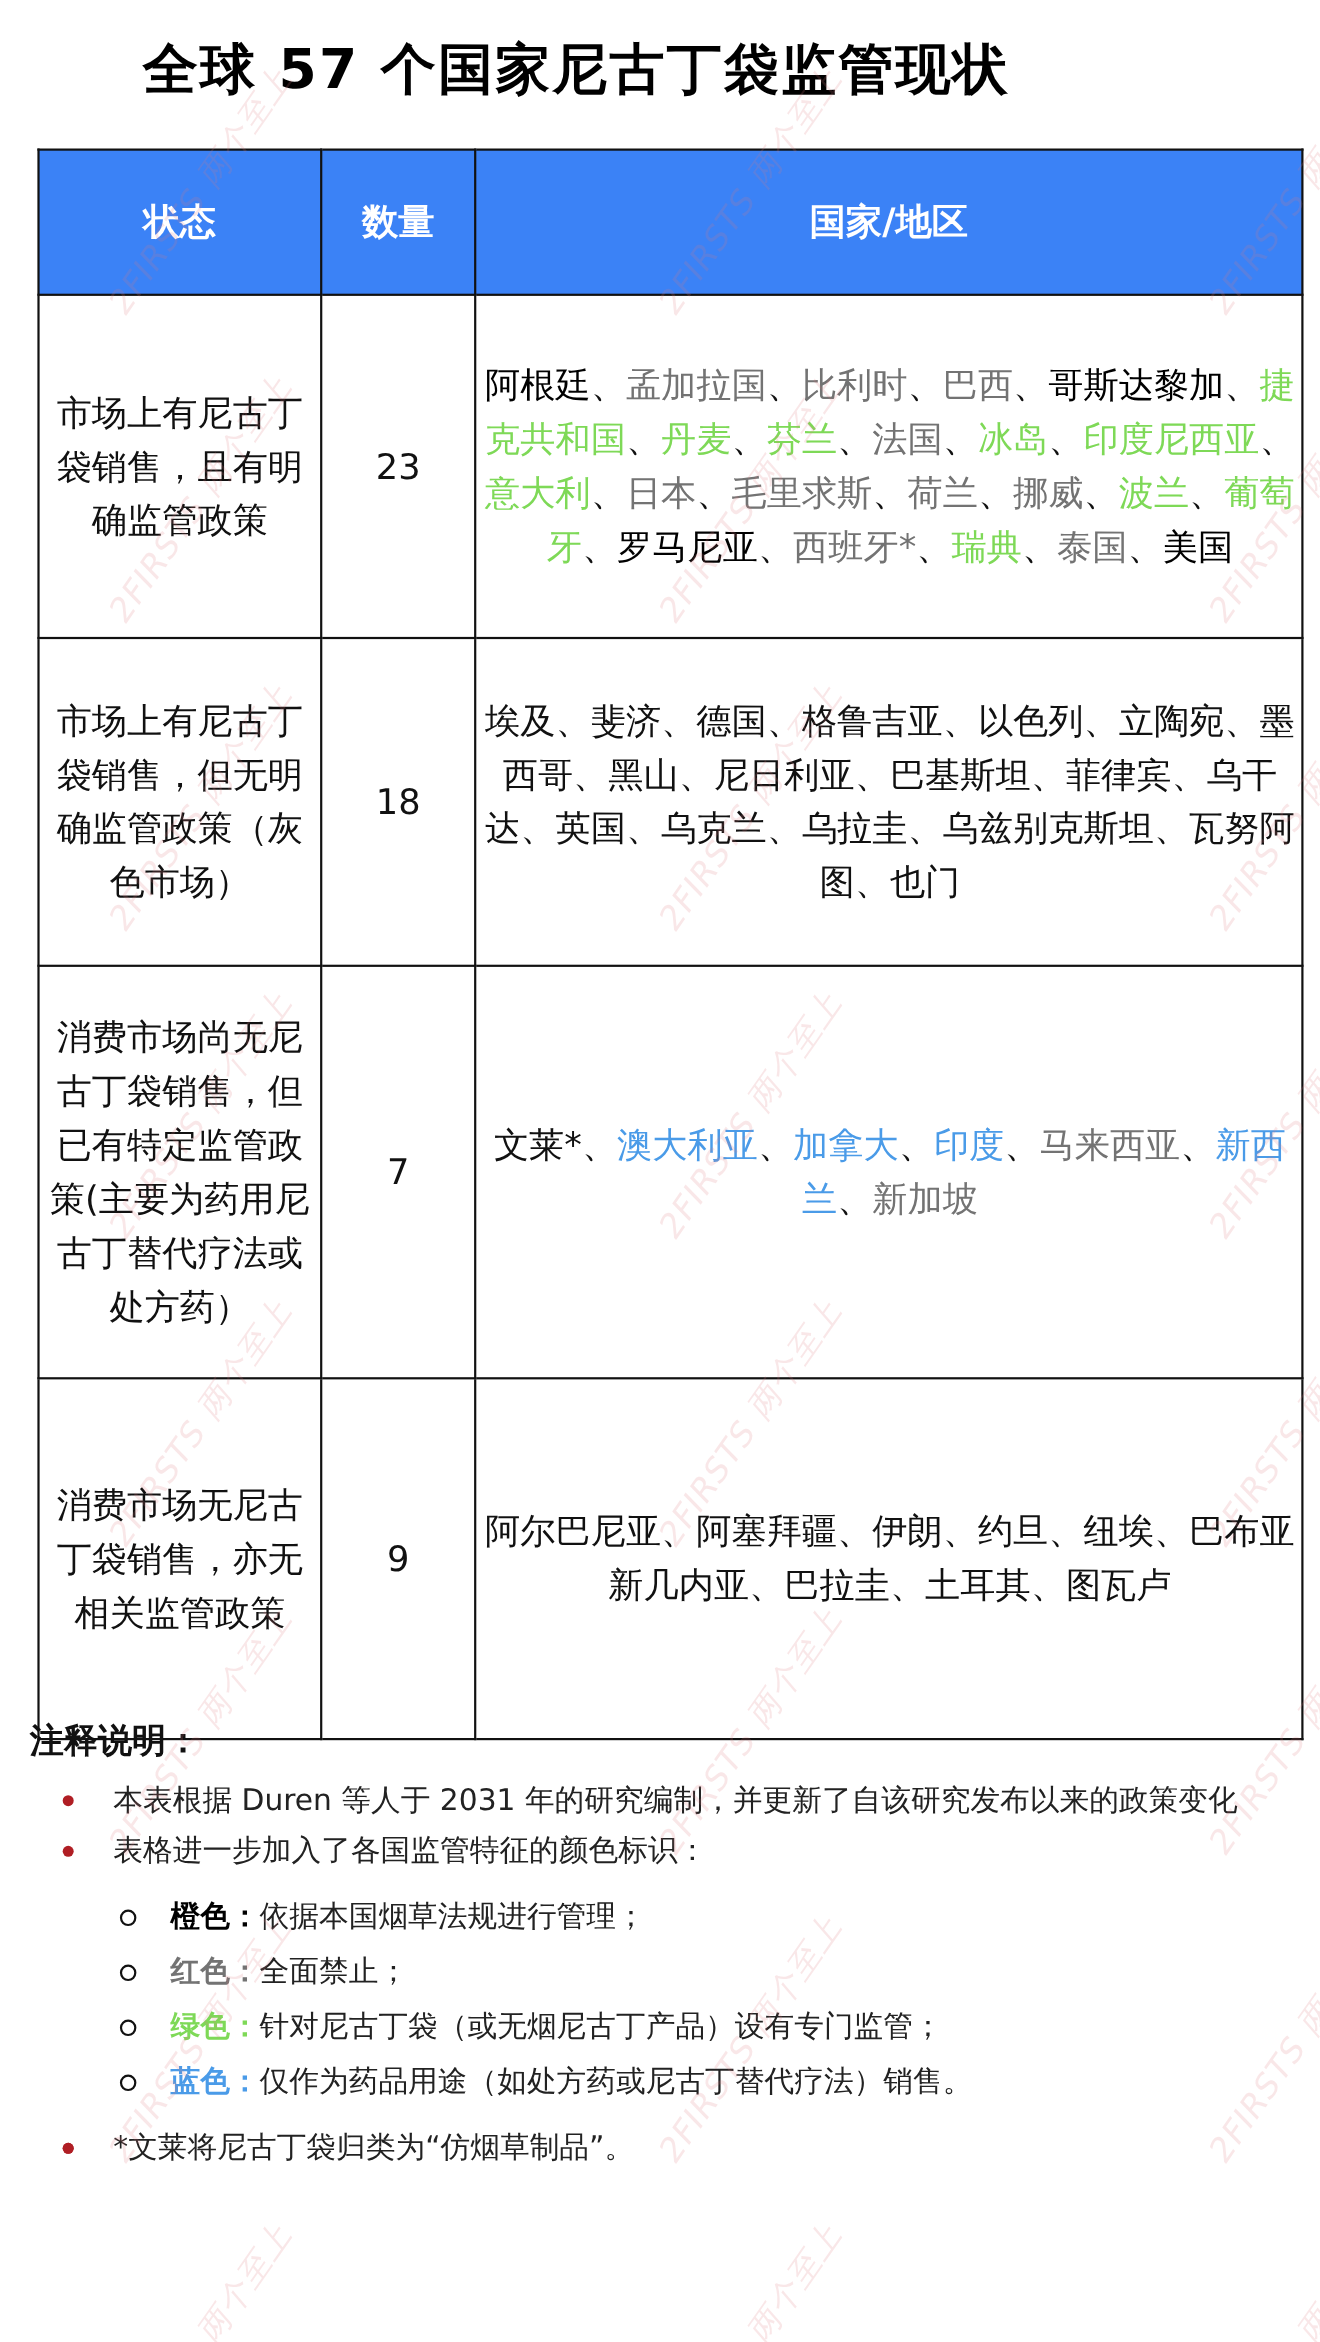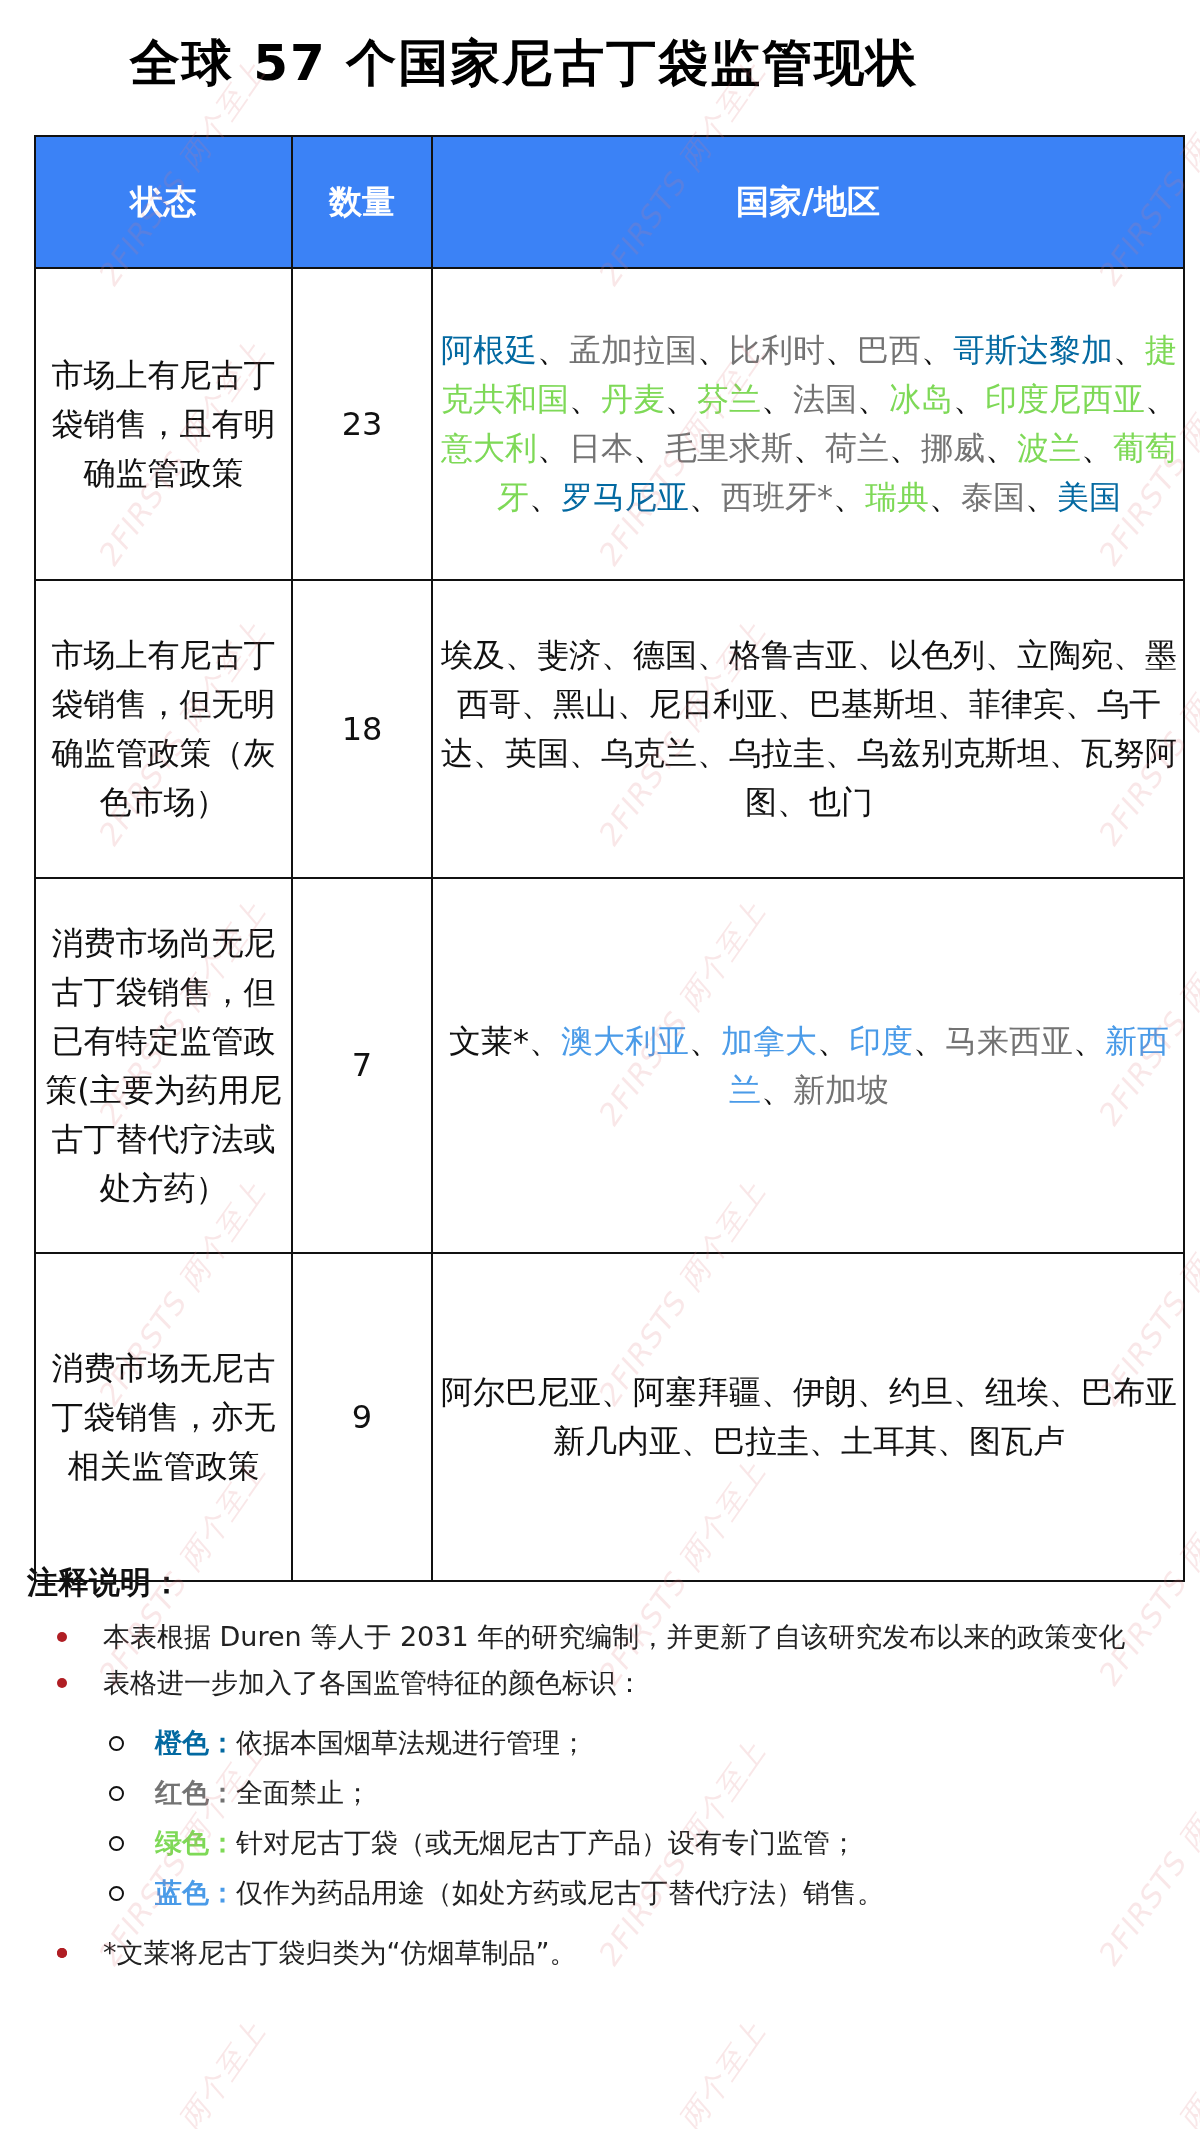--- a/index.html
+++ b/index.html
@@ -11,21 +11,21 @@
   .title { position:absolute; left:0; top:30px; width:1048px; text-align:center;
            font-size:50px; font-weight:bold; color:#000; letter-spacing:2px; }
   table.main { position:absolute; left:34px; top:135px; width:1149px;
                border-collapse:collapse; table-layout:fixed; }
   table.main td, table.main th { border:2.5px solid #111; text-align:center; vertical-align:middle; }
   table.main th { background:#3b82f6; color:#fff; font-size:33px; font-weight:bold; height:128px; }
   table.main td { font-size:32px; line-height:49px; color:#111; }
   td.status { padding:0 6px; }
   td.count { font-size:32px; }
   td.countries { padding:0 2px 0 4px; }
-  .c-orange { color:#0369a1;text-align:center; }
+  .c-orange { color:#000000;text-align:center; }
   .c-red { color:#737373; }
   .c-green { color:#7ED957; }
   .c-blue { color:#4A9BE8;margin-top:12px; }
   .c-black { color:#111; }
   .notes { position:absolute; left:27px; top:1562px; width:1150px; }
   .notes-title { font-size:31px; font-weight:bold; color:#111; margin-bottom:10px; }
   .note { position:relative; padding-left:76px; font-size:27px; line-height:46px; color:#222; }
   .note .dot { position:absolute; left:30px; top:18px; width:10px; height:10px; border-radius:50%; background:#B01E24; }
   .sub-list { margin:12px 0 12px 0; }
   .sub { position:relative; padding-left:128px; font-size:27px; line-height:50px; color:#222; }

